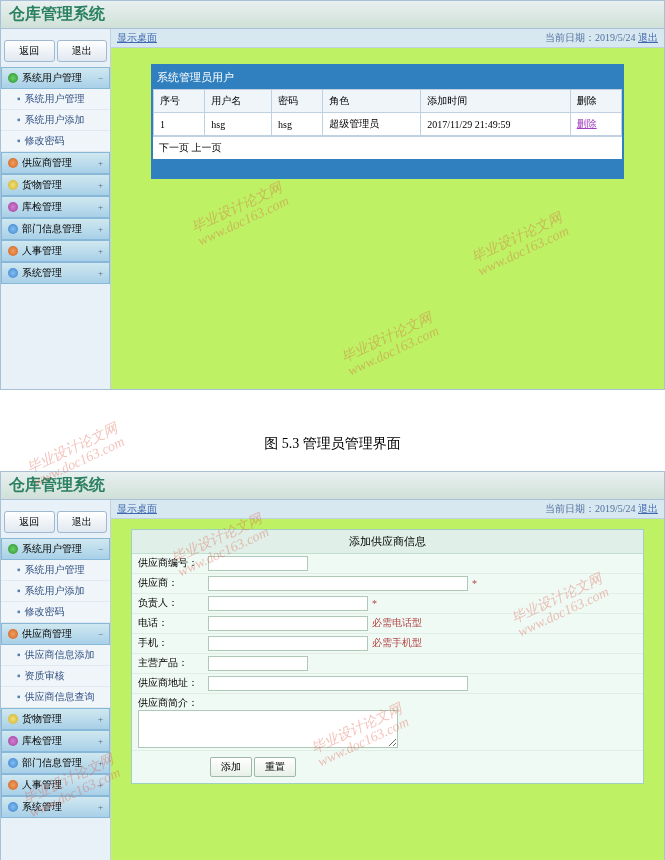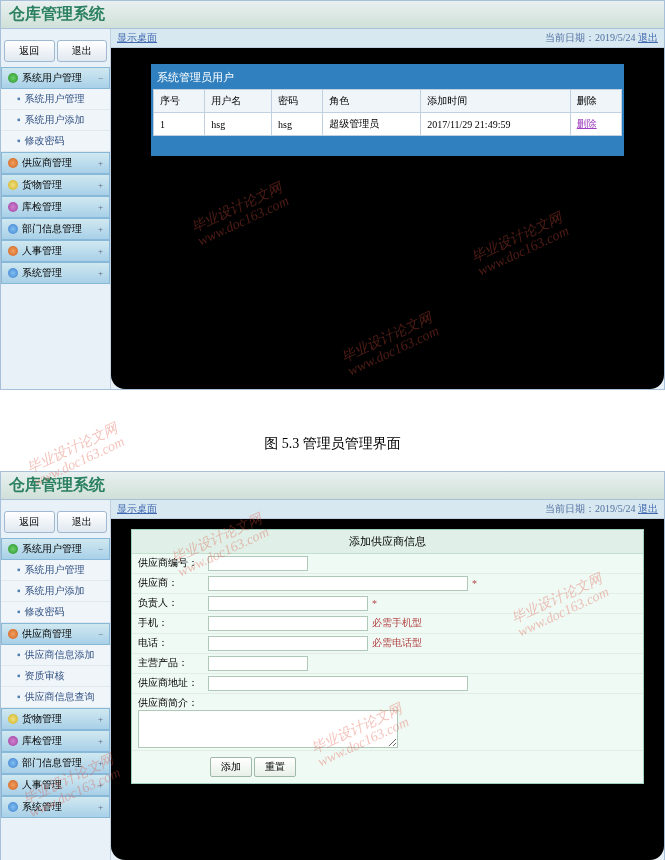--- a/index.html
+++ b/index.html
@@ -17,21 +17,21 @@
   .nav-head .ico { width: 10px; height: 10px; background: radial-gradient(#6ad06a,#2a902a); border-radius: 50%; margin-right: 4px; display: inline-block; }
   .nav-head .ico.r { background: radial-gradient(#f0a060,#d06020); }
   .nav-head .ico.p { background: radial-gradient(#d080d0,#a040a0); }
   .nav-head .ico.b { background: radial-gradient(#80c0f0,#4080d0); }
   .nav-head .ico.y { background: radial-gradient(#f0e080,#d0b020); }
   .nav-head span.lbl { flex: 1; }
   .nav-head .exp { font-size: 9px; color: #606880; }
   .nav-items { background: #f0f5fa; }
   .nav-item { padding: 3px 6px 3px 16px; font-size: 10px; color: #305080; border-bottom: 1px solid #e0e8f0; cursor: pointer; }
   .nav-item::before { content: "▪"; color: #5080b0; margin-right: 4px; }
-  .main { flex: 1; background: #000000; min-height: 360px; position: relative; border-radius: 14px; }
+  .main { flex: 1; background: #bef264; min-height: 360px; position: relative; }
   .crumb { background: #d8e8f0; border-bottom: 1px solid #c0d0e0; padding: 2px 6px; font-size: 10px; color: #5070a0; display: flex; justify-content: space-between; }
   .crumb a { color: #4068b0; text-decoration: underline; }
   .content-pad { padding: 16px 40px 8px 40px; }
   .panel { border: 2px solid #3080c0; background: #fff; }
   .panel-title { background: #3080c0; color: #fff; padding: 4px; font-size: 11px; }
   table.grid { width: 100%; border-collapse: collapse; font-size: 10px; }
   table.grid th, table.grid td { border: 1px solid #c0d0e0; padding: 4px 6px; text-align: left; }
   table.grid th { background: #f0f5fa; font-weight: normal; }
   .del { color: #a040c0; text-decoration: underline; cursor: pointer; }
   .pager { padding: 4px 6px; font-size: 10px; border-top: 1px solid #c0d0e0; }
@@ -136,20 +136,21 @@
                   <tr>
                     <td>1</td>
                     <td>hsg</td>
                     <td>hsg</td>
                     <td>超级管理员</td>
                     <td>2017/11/29 21:49:59</td>
                     <td><span class="del">删除</span></td>
                   </tr>
                 </tbody>
             </table>
+            <div class="pager">下一页 上一页</div>
             <div class="panel-foot"></div>
           </div>
         </div>
         <div class="watermark" style="top:170px;left:80px;"><span>毕业设计论文网</span><br><span>www.doc163.com</span></div>
         <div class="watermark" style="top:200px;left:360px;"><span>毕业设计论文网</span><br><span>www.doc163.com</span></div>
         <div class="watermark" style="top:300px;left:230px;"><span>毕业设计论文网</span><br><span>www.doc163.com</span></div>
       </div>
     </div>
   </div>
   <div class="watermark" style="position:relative;top:-70px;left:0px;"><span>毕业设计论文网</span><br><span>www.doc163.com</span></div>
@@ -232,28 +233,28 @@
               <label>供应商：</label>
               <input type="text" class="lg" style="">
               <span class="hint">*</span>
             </div>
           <div class="form-row">
               <label>负责人：</label>
               <input type="text" class="md" style="">
               <span class="hint">*</span>
             </div>
           <div class="form-row">
+              <label>电话：</label>
+              <input type="text" class="md" style="">
+              <span class="hint">必需电话型</span>
+            </div>
+          <div class="form-row">
               <label>手机：</label>
               <input type="text" class="md" style="">
               <span class="hint">必需手机型</span>
-            </div>
-          <div class="form-row">
-              <label>电话：</label>
-              <input type="text" class="md" style="">
-              <span class="hint">必需电话型</span>
             </div>
           <div class="form-row">
               <label>主营产品：</label>
               <input type="text" class="sm" style="">
             </div>
           <div class="form-row">
               <label>供应商地址：</label>
               <input type="text" class="lg" style="">
             </div>
           <div class="form-row" style="align-items:flex-start;flex-direction:column;">

